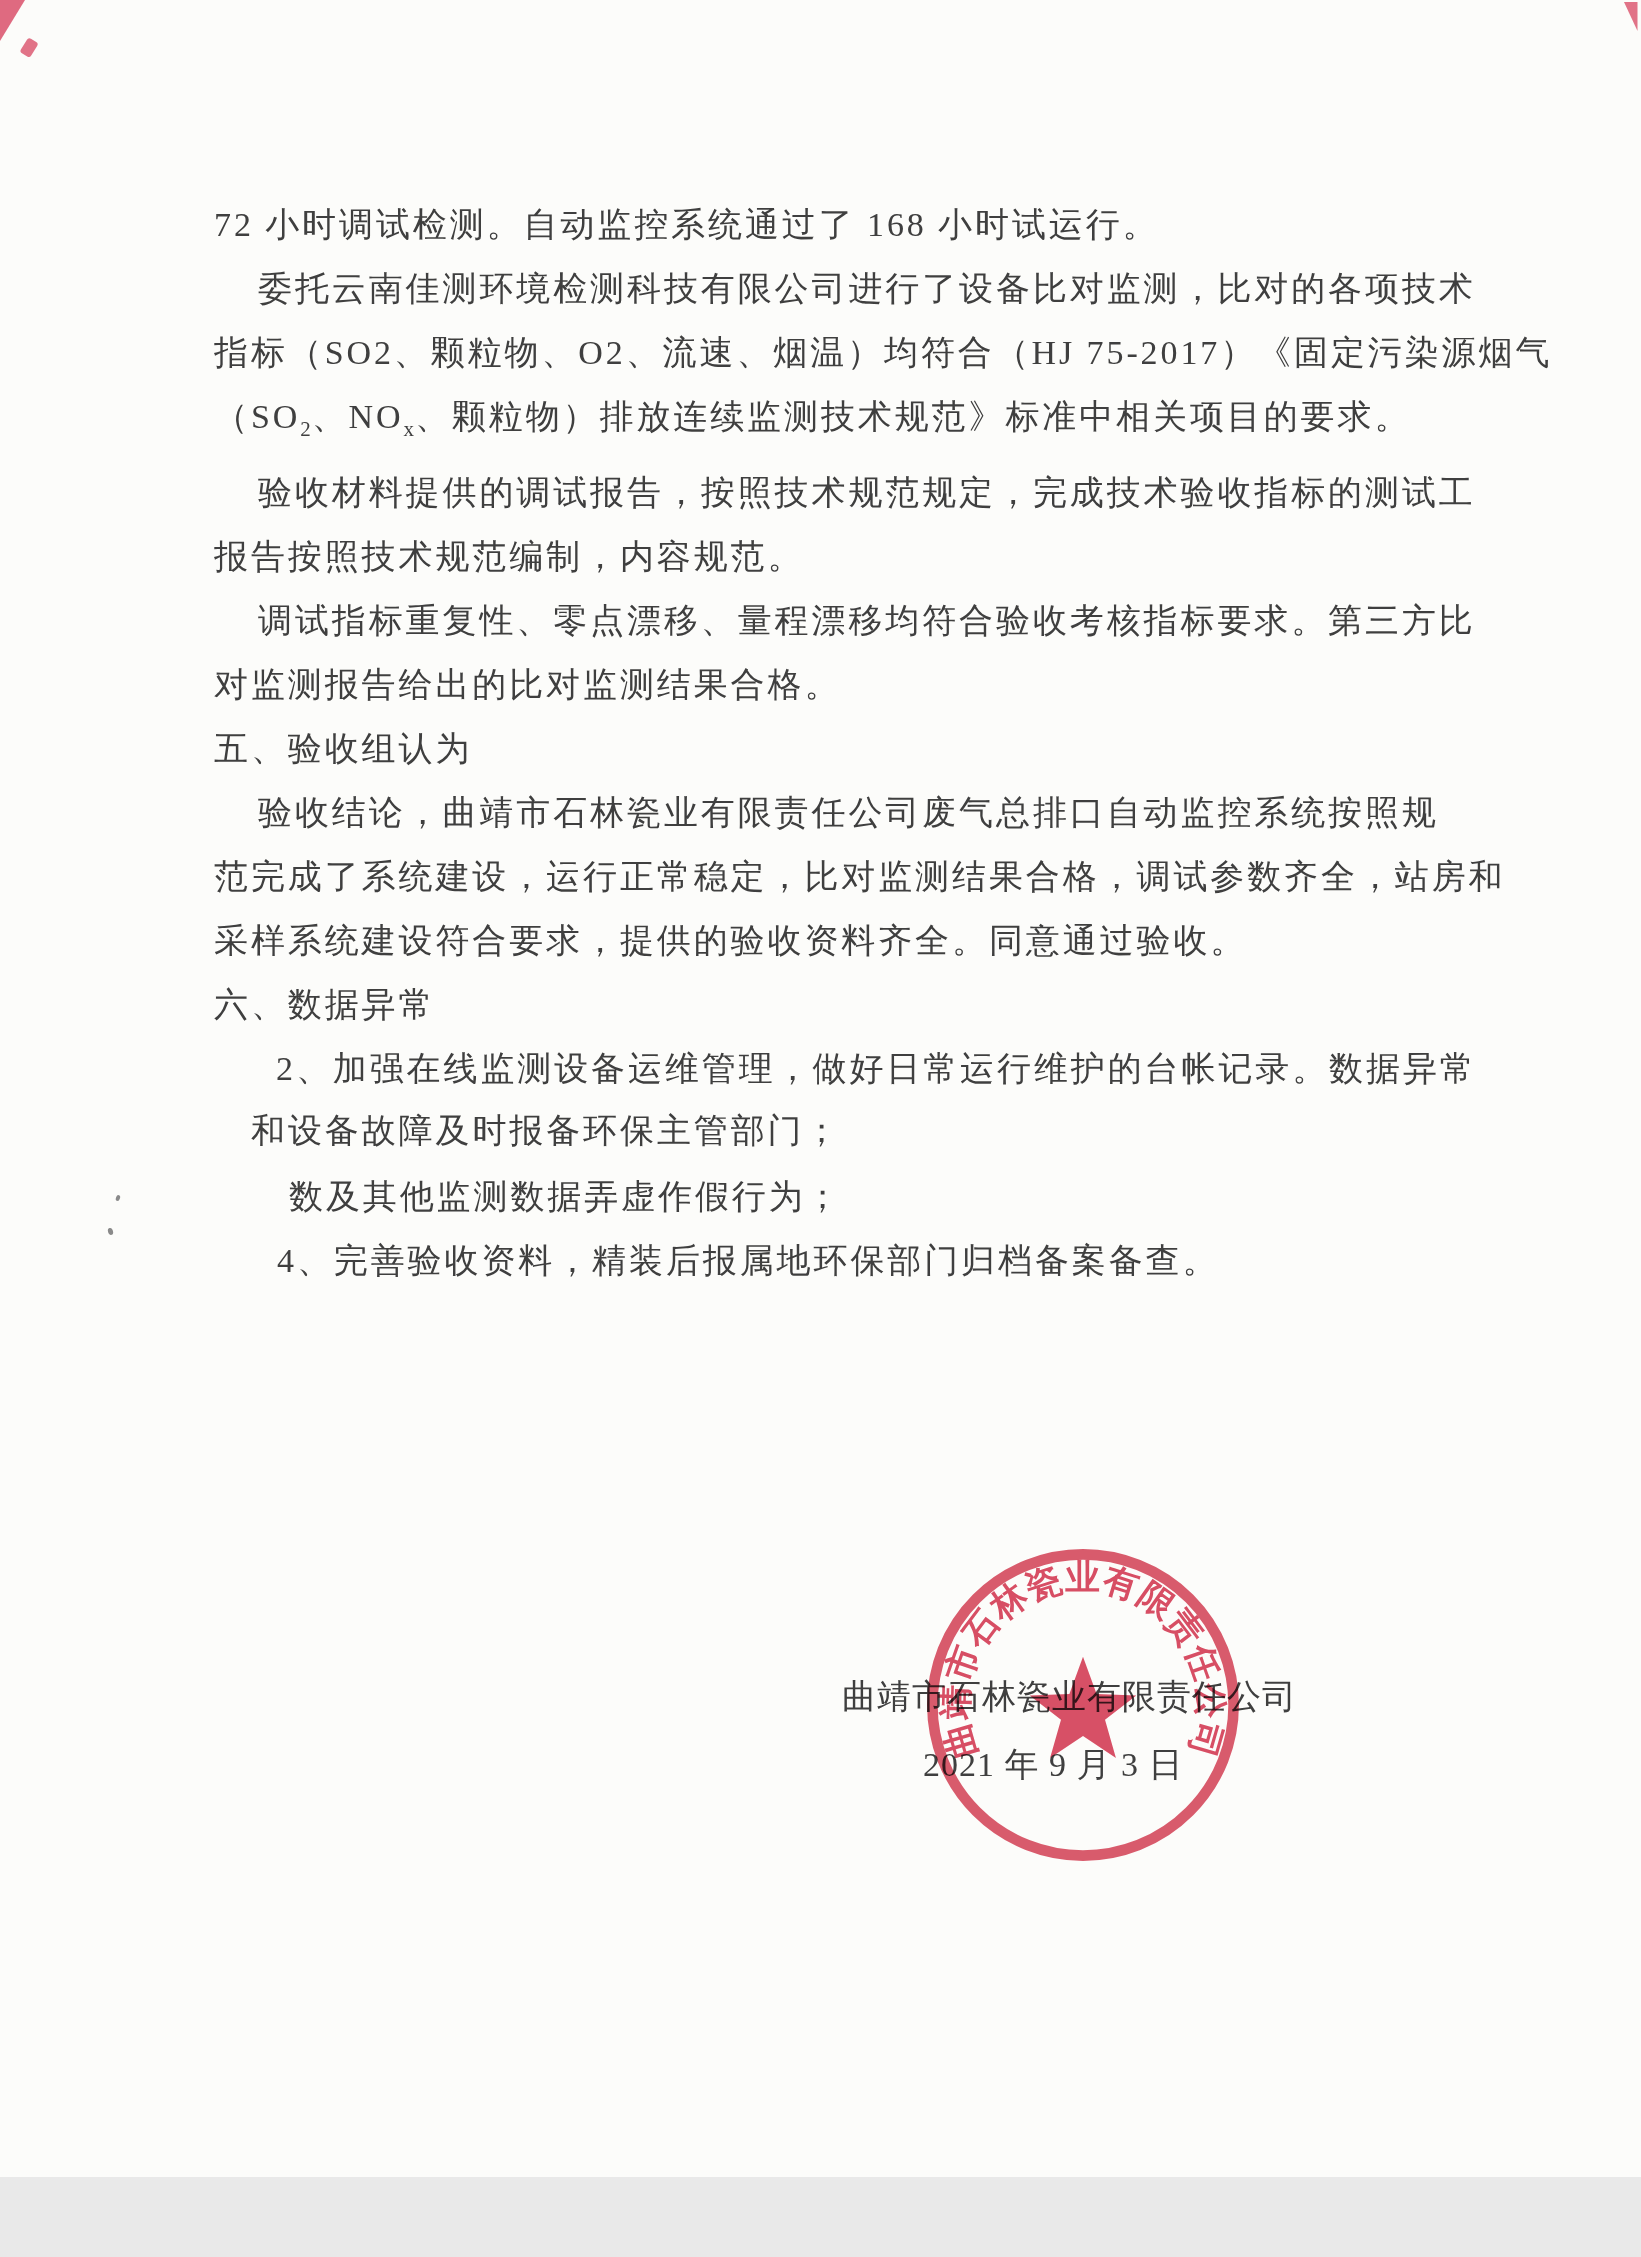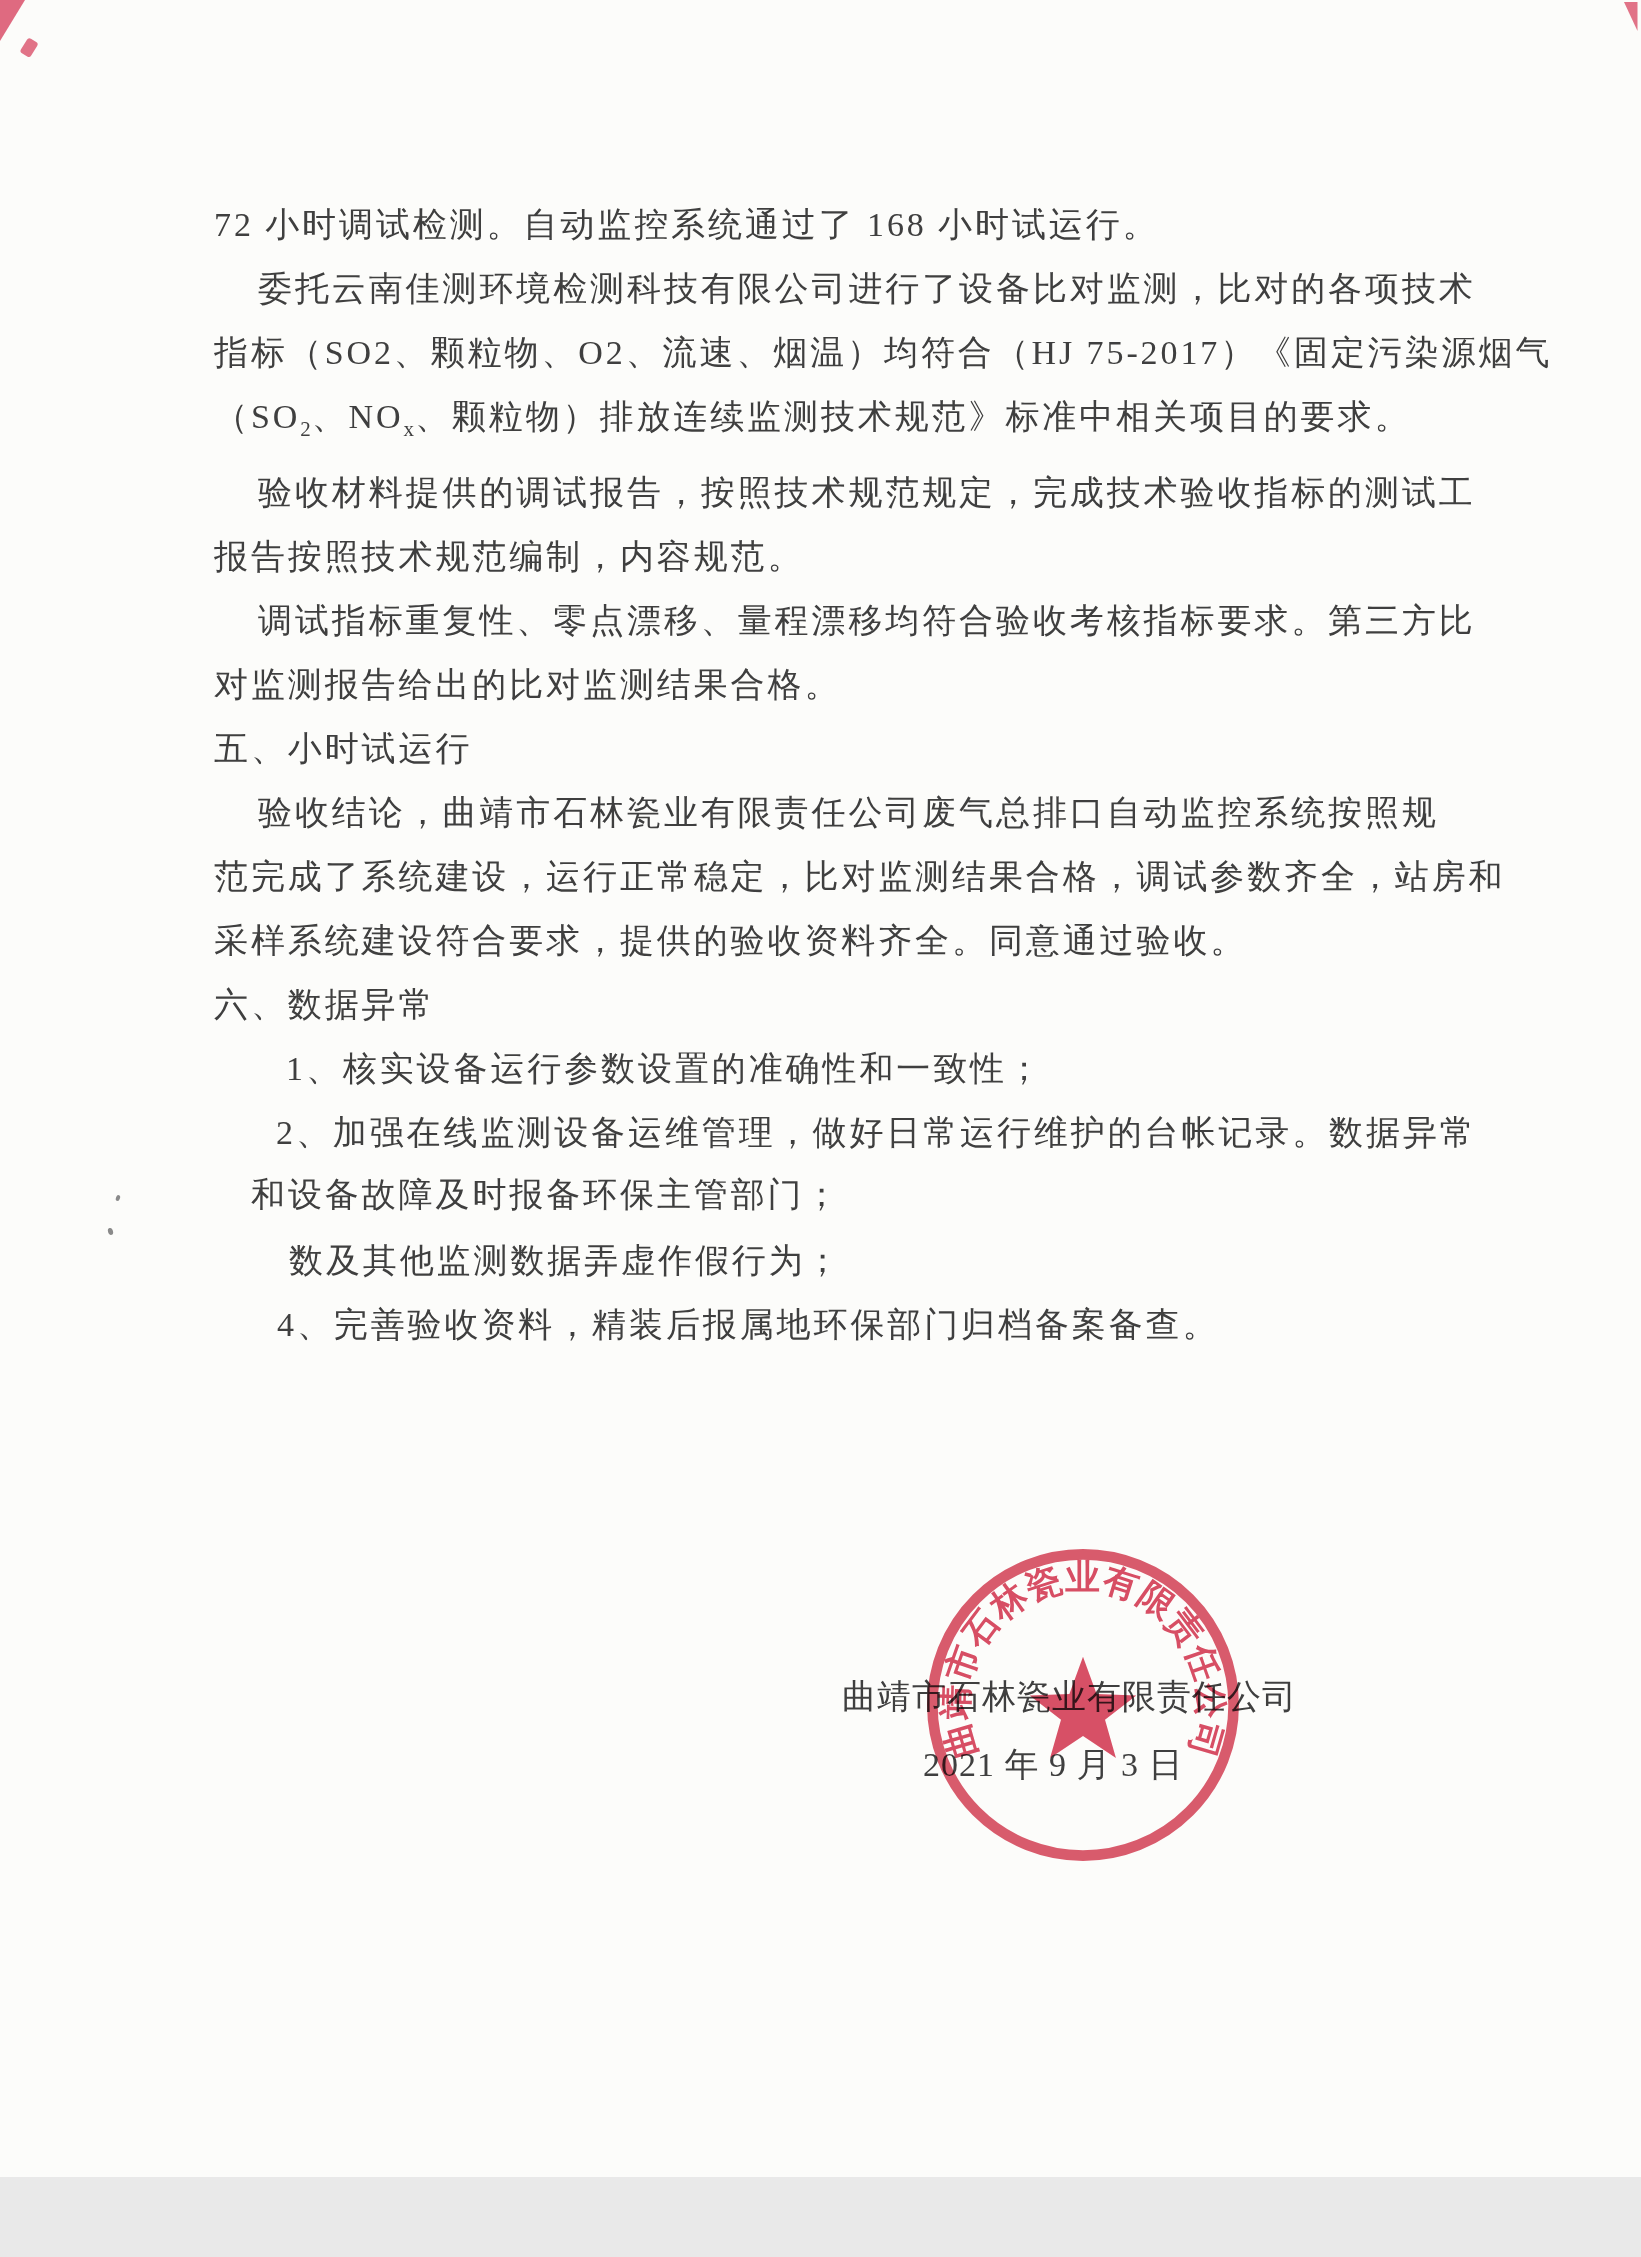--- a/index.html
+++ b/index.html
@@ -73,26 +73,25 @@
 
   <div class="textcol">
     <div class="line">72 小时调试检测。自动监控系统通过了 168 小时试运行。</div>
     <div class="line ind">委托云南佳测环境检测科技有限公司进行了设备比对监测，比对的各项技术</div>
     <div class="line">指标（SO2、颗粒物、O2、流速、烟温）均符合（HJ 75-2017）《固定污染源烟气</div>
     <div class="line"><span>（SO</span><span class="subsc">2</span><span>、NO</span><span class="subsc">x</span><span>、颗粒物）排放连续监测技术规范》标准中相关项目的要求。</span></div>
     <div class="line ind">验收材料提供的调试报告，按照技术规范规定，完成技术验收指标的测试工</div>
     <div class="line">报告按照技术规范编制，内容规范。</div>
     <div class="line ind">调试指标重复性、零点漂移、量程漂移均符合验收考核指标要求。第三方比</div>
     <div class="line">对监测报告给出的比对监测结果合格。</div>
-    <div class="line">五、小时试运行</div>
+    <div class="line">五、验收组认为</div>
     <div class="line ind">验收结论，曲靖市石林瓷业有限责任公司废气总排口自动监控系统按照规</div>
     <div class="line">范完成了系统建设，运行正常稳定，比对监测结果合格，调试参数齐全，站房和</div>
     <div class="line">采样系统建设符合要求，提供的验收资料齐全。同意通过验收。</div>
     <div class="line">六、数据异常</div>
-    <div class="line i1">1、核实设备运行参数设置的准确性和一致性；</div>
     <div class="line i2">2、加强在线监测设备运维管理，做好日常运行维护的台帐记录。数据异常</div>
     <div class="line i2c">和设备故障及时报备环保主管部门；</div>
     <div class="line i3c">数及其他监测数据弄虚作假行为；</div>
     <div class="line i4">4、完善验收资料，精装后报属地环保部门归档备案备查。</div>
   </div>
 
   <div class="company-line">曲靖市石林瓷业有限责任公司</div>
   <div class="date-line">2021 年 9 月 3 日</div>
 
   <svg class="seal" viewBox="-174 -174 348 348" xmlns="http://www.w3.org/2000/svg">

